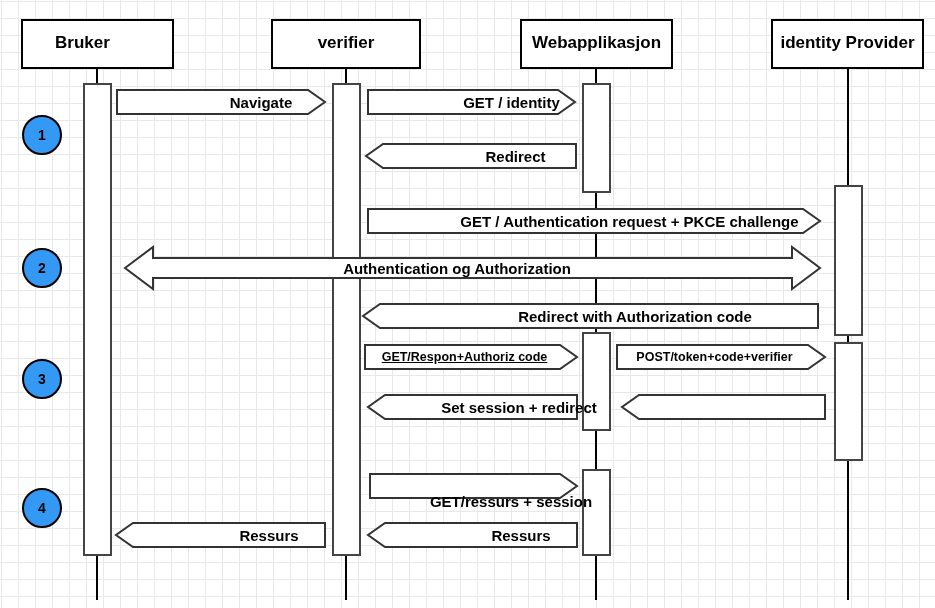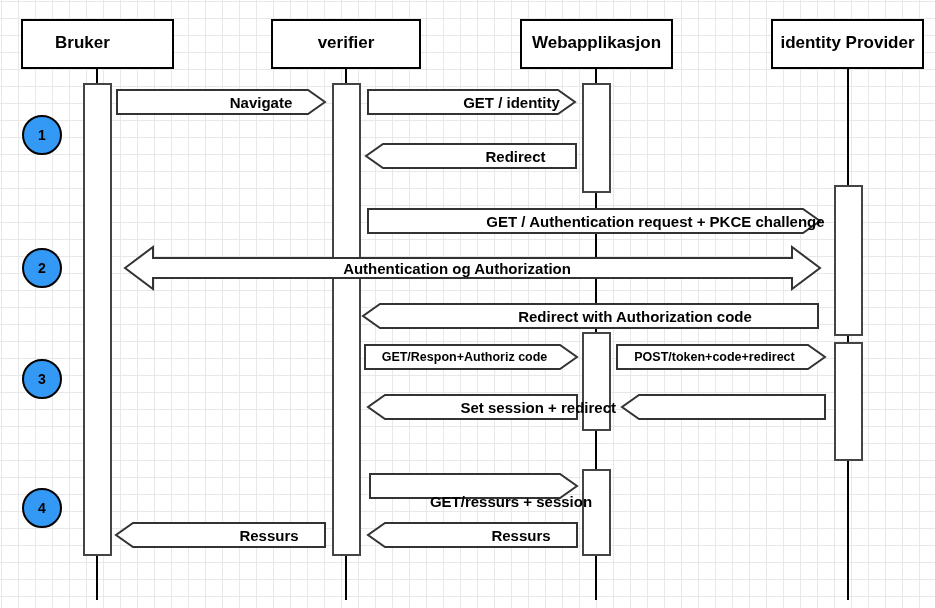--- a/index.html
+++ b/index.html
@@ -145,31 +145,31 @@
   <div class="lbl step-label" style="left:23px; top:261px; width:38px;">2</div>
   <div class="lbl step-label" style="left:23px; top:372px; width:38px;">3</div>
   <div class="lbl step-label" style="left:23px; top:501px; width:38px;">4</div>
 
   <div class="lbl msg-label" style="left:117px; top:95px; width:200px;">Navigate</div>
 
   <div class="lbl msg-label" style="left:368px; top:95px; width:199px;">GET / identity</div>
 
   <div class="lbl msg-label" style="left:375px; top:149px; width:193px;">Redirect</div>
 
-  <div class="lbl msg-label" style="left:368px; top:214px; width:435px;margin-left:26px;">GET / Authentication request + PKCE challenge</div>
+  <div class="lbl msg-label" style="left:368px; top:214px; width:435px;">GET / Authentication request + PKCE challenge</div>
 
   <div class="lbl msg-label" style="left:372px; top:309px; width:438px;">Redirect with Authorization code</div>
 
   <div class="lbl msg-label" style="left:293px; top:261px; width:240px; background:#ffffff;">Authentication og Authorization</div>
 
-  <div class="lbl msg-label-sm" style="left:365px; top:351px; width:199px;">GET/Respon+Authoriz code</div>
+  <div class="lbl msg-label-sm" style="left:365px; top:351px; width:199px;text-decoration:underline;">GET/Respon+Authoriz code</div>
 
-  <div class="lbl msg-label-sm" style="left:617px; top:351px; width:195px;">POST/token+code+redirect</div>
+  <div class="lbl msg-label-sm" style="left:617px; top:351px; width:195px;">POST/token+code+verifier</div>
 
-  <div class="lbl msg-label" style="left:378px; top:400px; width:194px;text-align:right;">Set session + redirect</div>
+  <div class="lbl msg-label" style="left:378px; top:400px; width:194px;">Set session + redirect</div>
 
 
   <div class="lbl msg-label" style="left:370px; top:494px; width:194px;">GET/ressurs + session</div>
 
   <div class="lbl msg-label" style="left:128px; top:528px; width:194px;">Ressurs</div>
 
   <div class="lbl msg-label" style="left:380px; top:528px; width:194px;">Ressurs</div>
 
 </div>
 

